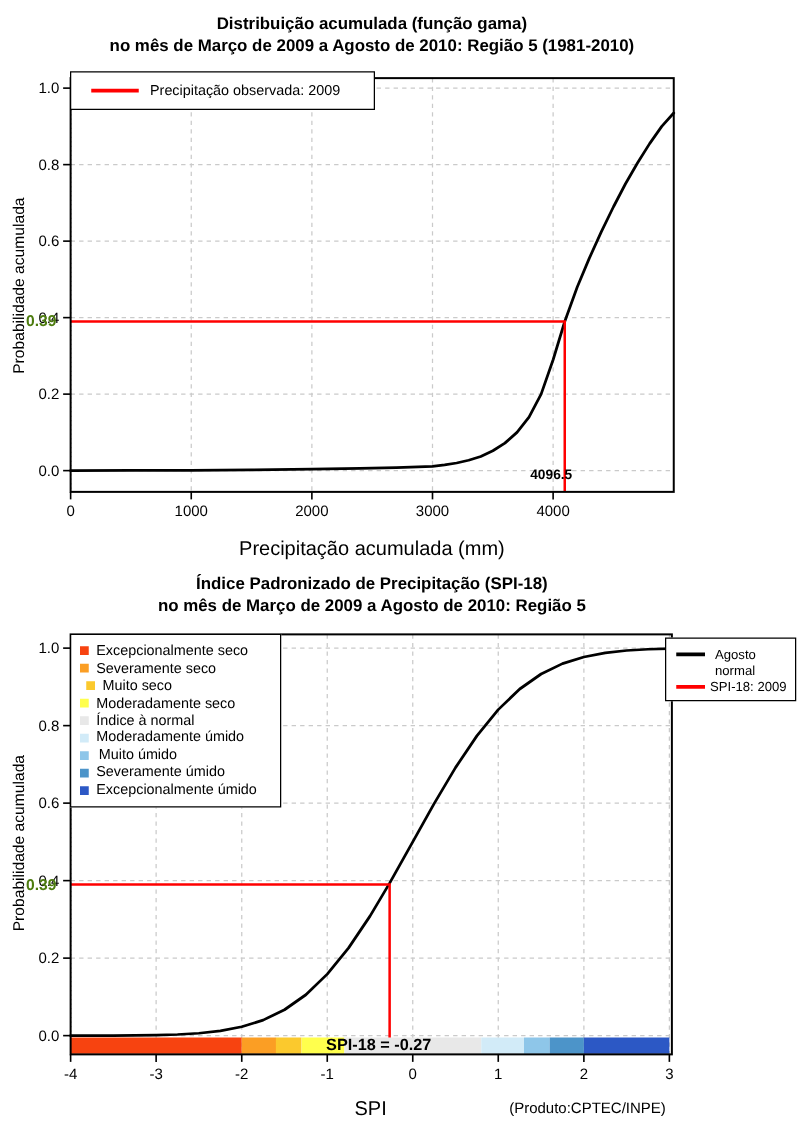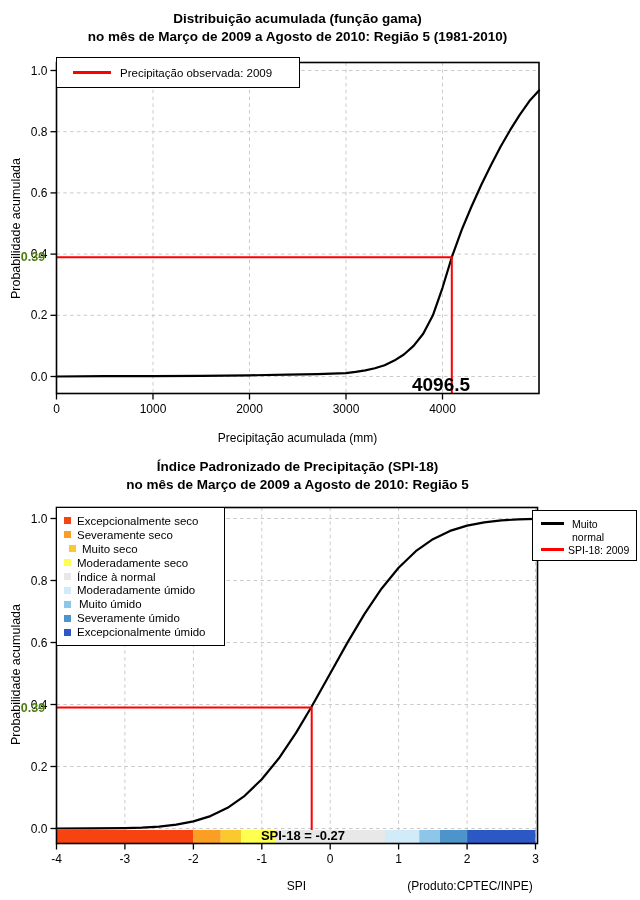--- a/index.html
+++ b/index.html
@@ -1,20 +1,20 @@
 <!DOCTYPE html>
 <html><head>
 <meta charset="utf-8">
 <style>
   html,body{margin:0;padding:0;background:#fff;}
   .canvas{position:relative;width:640px;height:900px;background:#ffffff;overflow:hidden;
           font-family:"Liberation Sans",sans-serif;color:#000;}
   .ov{position:absolute;}
   .title{font-size:13.5px;font-weight:bold;text-align:center;left:56px;width:483px;white-space:nowrap;}
-  .axlabel{font-size:12px;text-align:center;}
+  .axlabel{font-size:16px;text-align:center;}
   .ytitle{font-size:12.5px;text-align:center;transform:rotate(-90deg);white-space:nowrap;}
   .legend{position:absolute;background:#fff;border:1.5px solid #000;box-sizing:border-box;}
   .lgrow{display:flex;align-items:center;}
   .sample{display:inline-block;height:3px;}
   .mk{display:inline-block;width:7px;height:7px;}
   .lgtext{font-size:11.5px;white-space:nowrap;}
   .lgtext-s{font-size:10.5px;white-space:nowrap;}
   .ann{font-weight:bold;text-align:center;white-space:nowrap;}
   .gray{color:#4d7c0f;text-align:center;}
   svg .grid{stroke:#CACACA;stroke-width:1;stroke-dasharray:3.5 3.3;fill:none;}
@@ -126,21 +126,21 @@
   
   <div class="ov title" style="top:11px">Distribuição acumulada (função gama)</div>
   <div class="ov title" style="top:29px">no mês de Março de 2009 a Agosto de 2010: Região 5 (1981-2010)</div>
 
   <div class="legend" id="legend-top" style="left:56px;top:57px;width:244px;height:31px;display:flex;align-items:center;padding-left:16px;gap:9px">
     <span class="sample" style="width: 38px; background-color: rgb(255, 0, 0);"></span>
     <span class="lgtext">Precipitação observada: 2009</span>
   </div>
 
   <div class="ov ann gray" style="left:16px;top:250px;width:34px;font-size:12.5px">0.39</div>
-  <div class="ov ann" style="left:406px;top:374px;width:70px;font-size:19px">4096.5</div>
+  <div class="ov ann" style="left:406px;top:374px;width:70px;font-size:11px">4096.5</div>
 
   <div class="ov axlabel" style="left:56px;top:431px;width:483px">Precipitação acumulada (mm)</div>
   <div class="ov ytitle" style="left:-139px;top:221px;width:310px;height:15px">Probabilidade acumulada</div>
 
   
   <div class="ov title" style="top:459px">Índice Padronizado de Precipitação (SPI-18)</div>
   <div class="ov title" style="top:477px">no mês de Março de 2009 a Agosto de 2010: Região 5</div>
 
   <div class="legend" id="legend-categories" style="left:56px;top:507px;width:169px;height:139px;padding-top:6px">
     <div class="lgrow" style="height:13.9px;padding-left:7px;gap:6px">
@@ -177,21 +177,21 @@
       </div>
     <div class="lgrow" style="height:13.9px;padding-left:7px;gap:6px">
       <span class="mk" style="background-color: rgb(44, 88, 197);"></span>
       <span class="lgtext">Excepcionalmente úmido</span>
       </div>
   </div>
 
   <div class="legend" id="legend-series" style="left:532px;top:510px;width:105px;height:51px">
     <div class="lgrow" style="height:13px;margin-top:6px">
       <span class="sample" style="margin-left: 8px; width: 23px; background-color: rgb(0, 0, 0);"></span>
-      <span class="lgtext-s" style="margin-left:8px">Muito</span>
+      <span class="lgtext-s" style="margin-left:8px">Agosto</span>
     </div>
     <div class="lgrow" style="height:13px">
       <span class="lgtext-s" style="margin-left:39px">normal</span>
     </div>
     <div class="lgrow" style="height:13px">
       <span class="sample" style="margin-left: 8px; width: 23px; background-color: rgb(255, 0, 0);"></span>
       <span class="lgtext-s" style="margin-left:4px">SPI-18: 2009</span>
     </div>
   </div>
 

